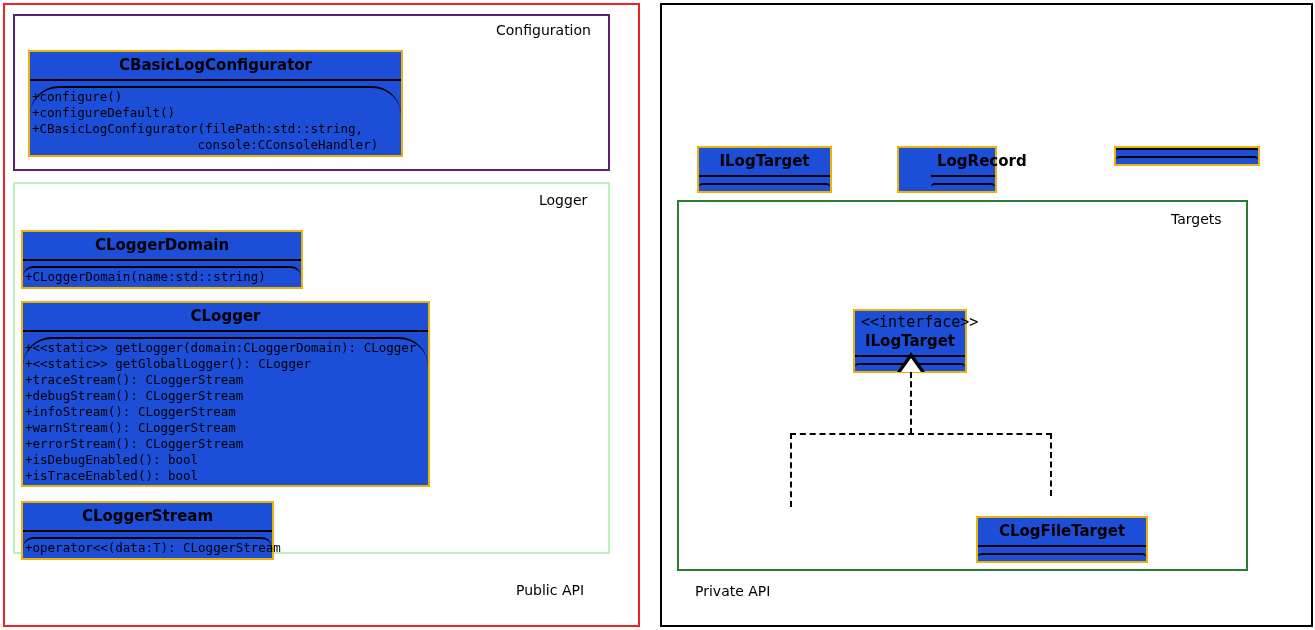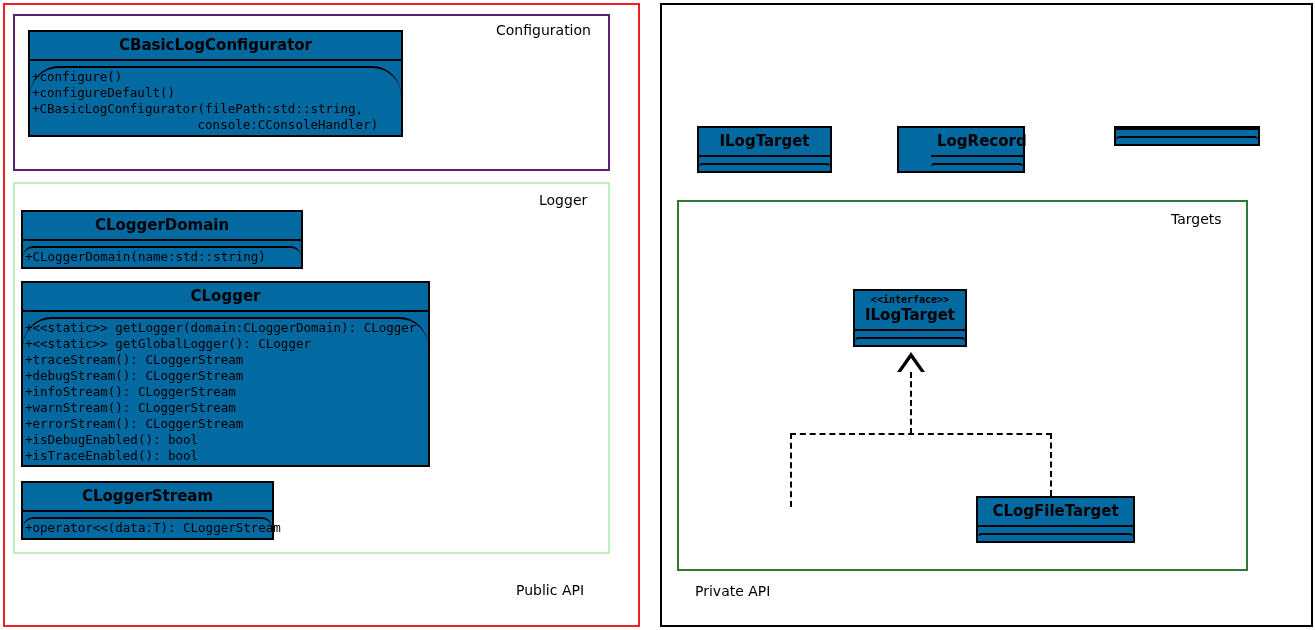--- a/index.html
+++ b/index.html
@@ -35,38 +35,39 @@
   .frame-public   { border: 2px solid #ee2222; }
   .frame-private  { border: 2px solid #000000; }
   .frame-config   { border: 2px solid #5b2070; }
   .frame-logger   { border: 2px solid #bdf0bd; }
   .frame-targets  { border: 2px solid #2c7a34; }
 
   
   .uml {
     position: absolute;
     box-sizing: border-box;
-    border: 2px solid #000000;
-    background: #0369a1;
+    border: 2px solid #eab308;
+    background: #1d4ed8;
+    margin-top: 20px;
   }
   .uml .cname {
     font-family: "DejaVu Sans", sans-serif;
     font-weight: bold;
     font-size: 15px;
     text-align: center;
     color: #000000;
     line-height: 1.35;
     padding: 3px 6px 4px 6px;
     white-space: nowrap;
   }
   .uml .cname .stereo {
     display: block;
     font-family: "DejaVu Sans Mono", monospace;
-    font-weight: bold;
-    font-size: 10px;
+    font-weight: normal;
+    font-size: 15px;
     line-height: 1.1;
   }
   .uml .attrs {
     border-top: 2px solid #000000;
     height: 5px;
   }
   .uml .ops {
     border-top: 2px solid #000000;
     font-family: "DejaVu Sans Mono", monospace;
     font-size: 12.5px;
@@ -150,21 +151,21 @@
 
   <div class="frame frame-private" style="left:660px; top:3px; width:653px; height:624px;"></div>
   <div class="frame-label" style="left:683px; top:583px;margin-left:12px;">Private API</div>
 
   <div class="uml empty" style="left:697px; top:126px; width:135px;">
     <div class="cname">ILogTarget</div>
     <div class="attrs"></div>
     <div class="ops"></div>
   </div>
 
-  <div class="uml empty" style="left:897px; top:126px; width:128px;padding-left:32px;">
+  <div class="uml empty" style="left:897px; top:126px; width:100px;padding-left:32px;">
     <div class="cname">LogRecord</div>
     <div class="attrs"></div>
     <div class="ops"></div>
   </div>
 
   <div class="uml empty" style="left:1114px; top:126px; width:146px;">
     <div class="attrs"></div>
     <div class="ops"></div>
   </div>
 
@@ -192,19 +193,19 @@
     <div class="vline" style="left:910px; top:372px; height:62px;"></div>
 
     <div class="hline" style="left:790px; top:433px; width:262px;"></div>
 
     <div class="vline" style="left:790px; top:433px; height:74px;"></div>
 
     <div class="vline" style="left:1050px; top:433px; height:63px;"></div>
   </div>
 
 
-  <div class="uml empty" style="left:976px; top:496px; width:159px;">
+  <div class="uml empty" style="left:976px; top:496px; width:172px;">
     <div class="cname">CLogFileTarget</div>
     <div class="attrs"></div>
     <div class="ops"></div>
   </div>
 
 </div>
 
 </body></html>

